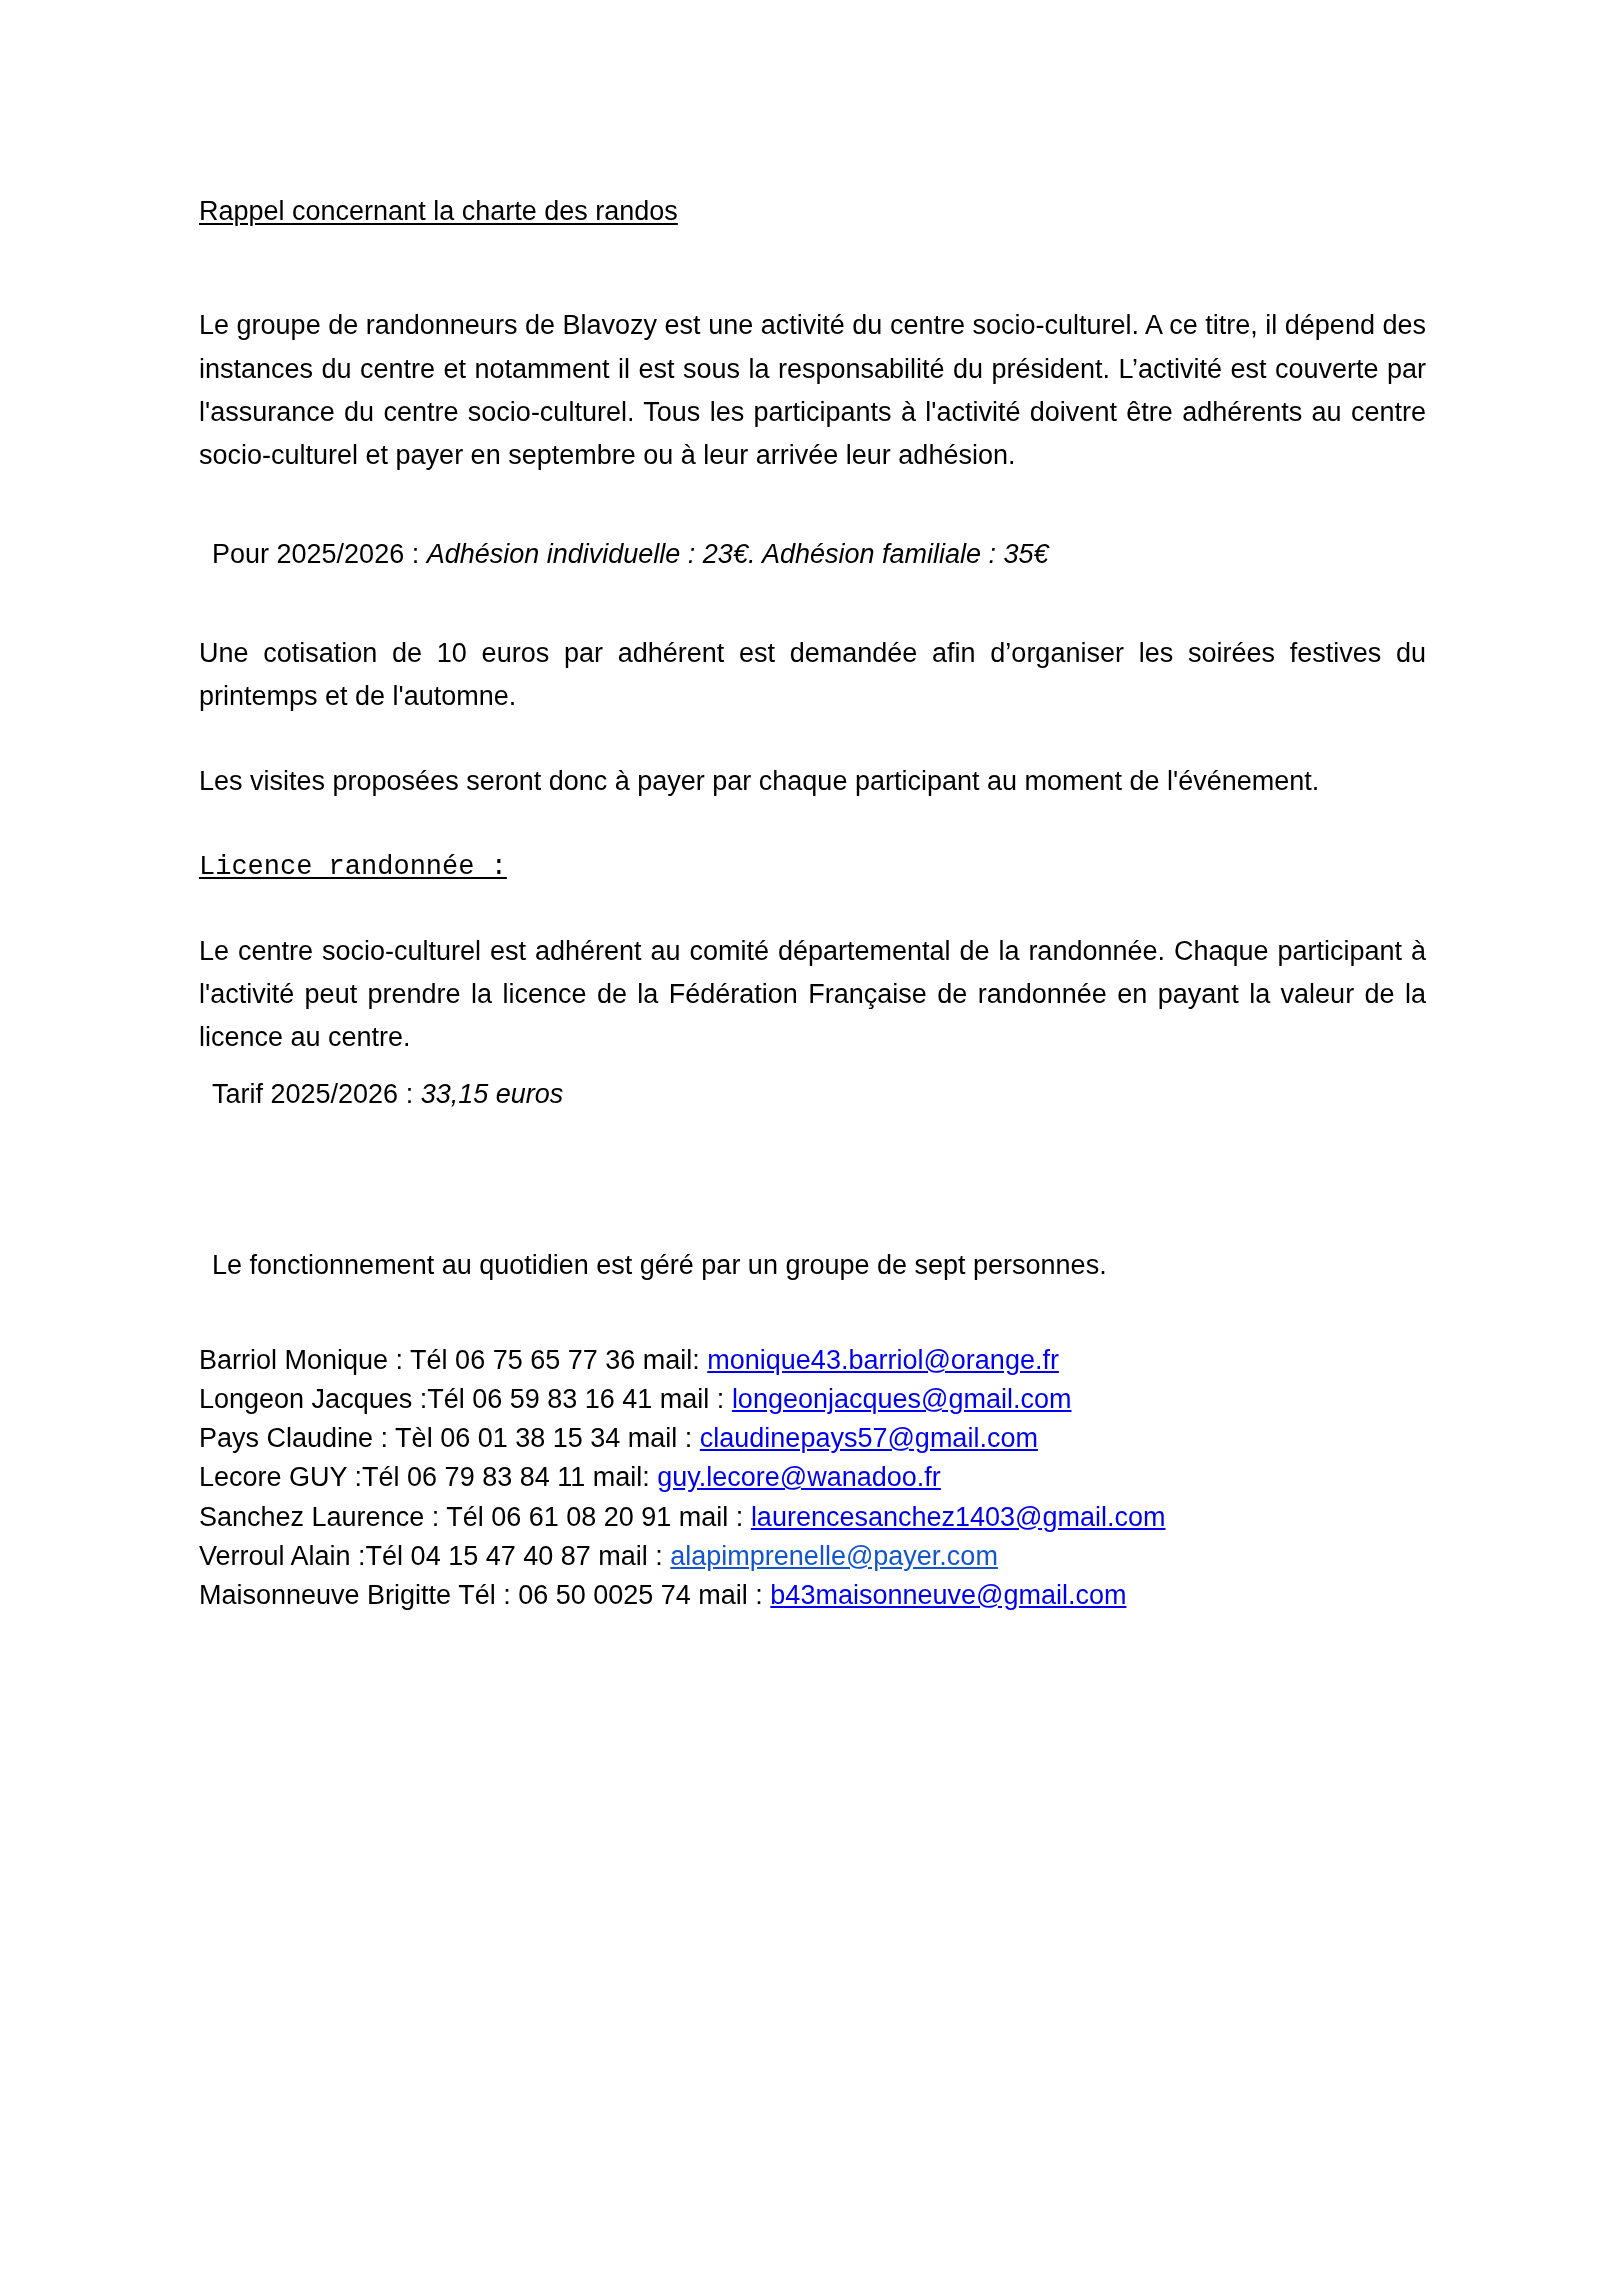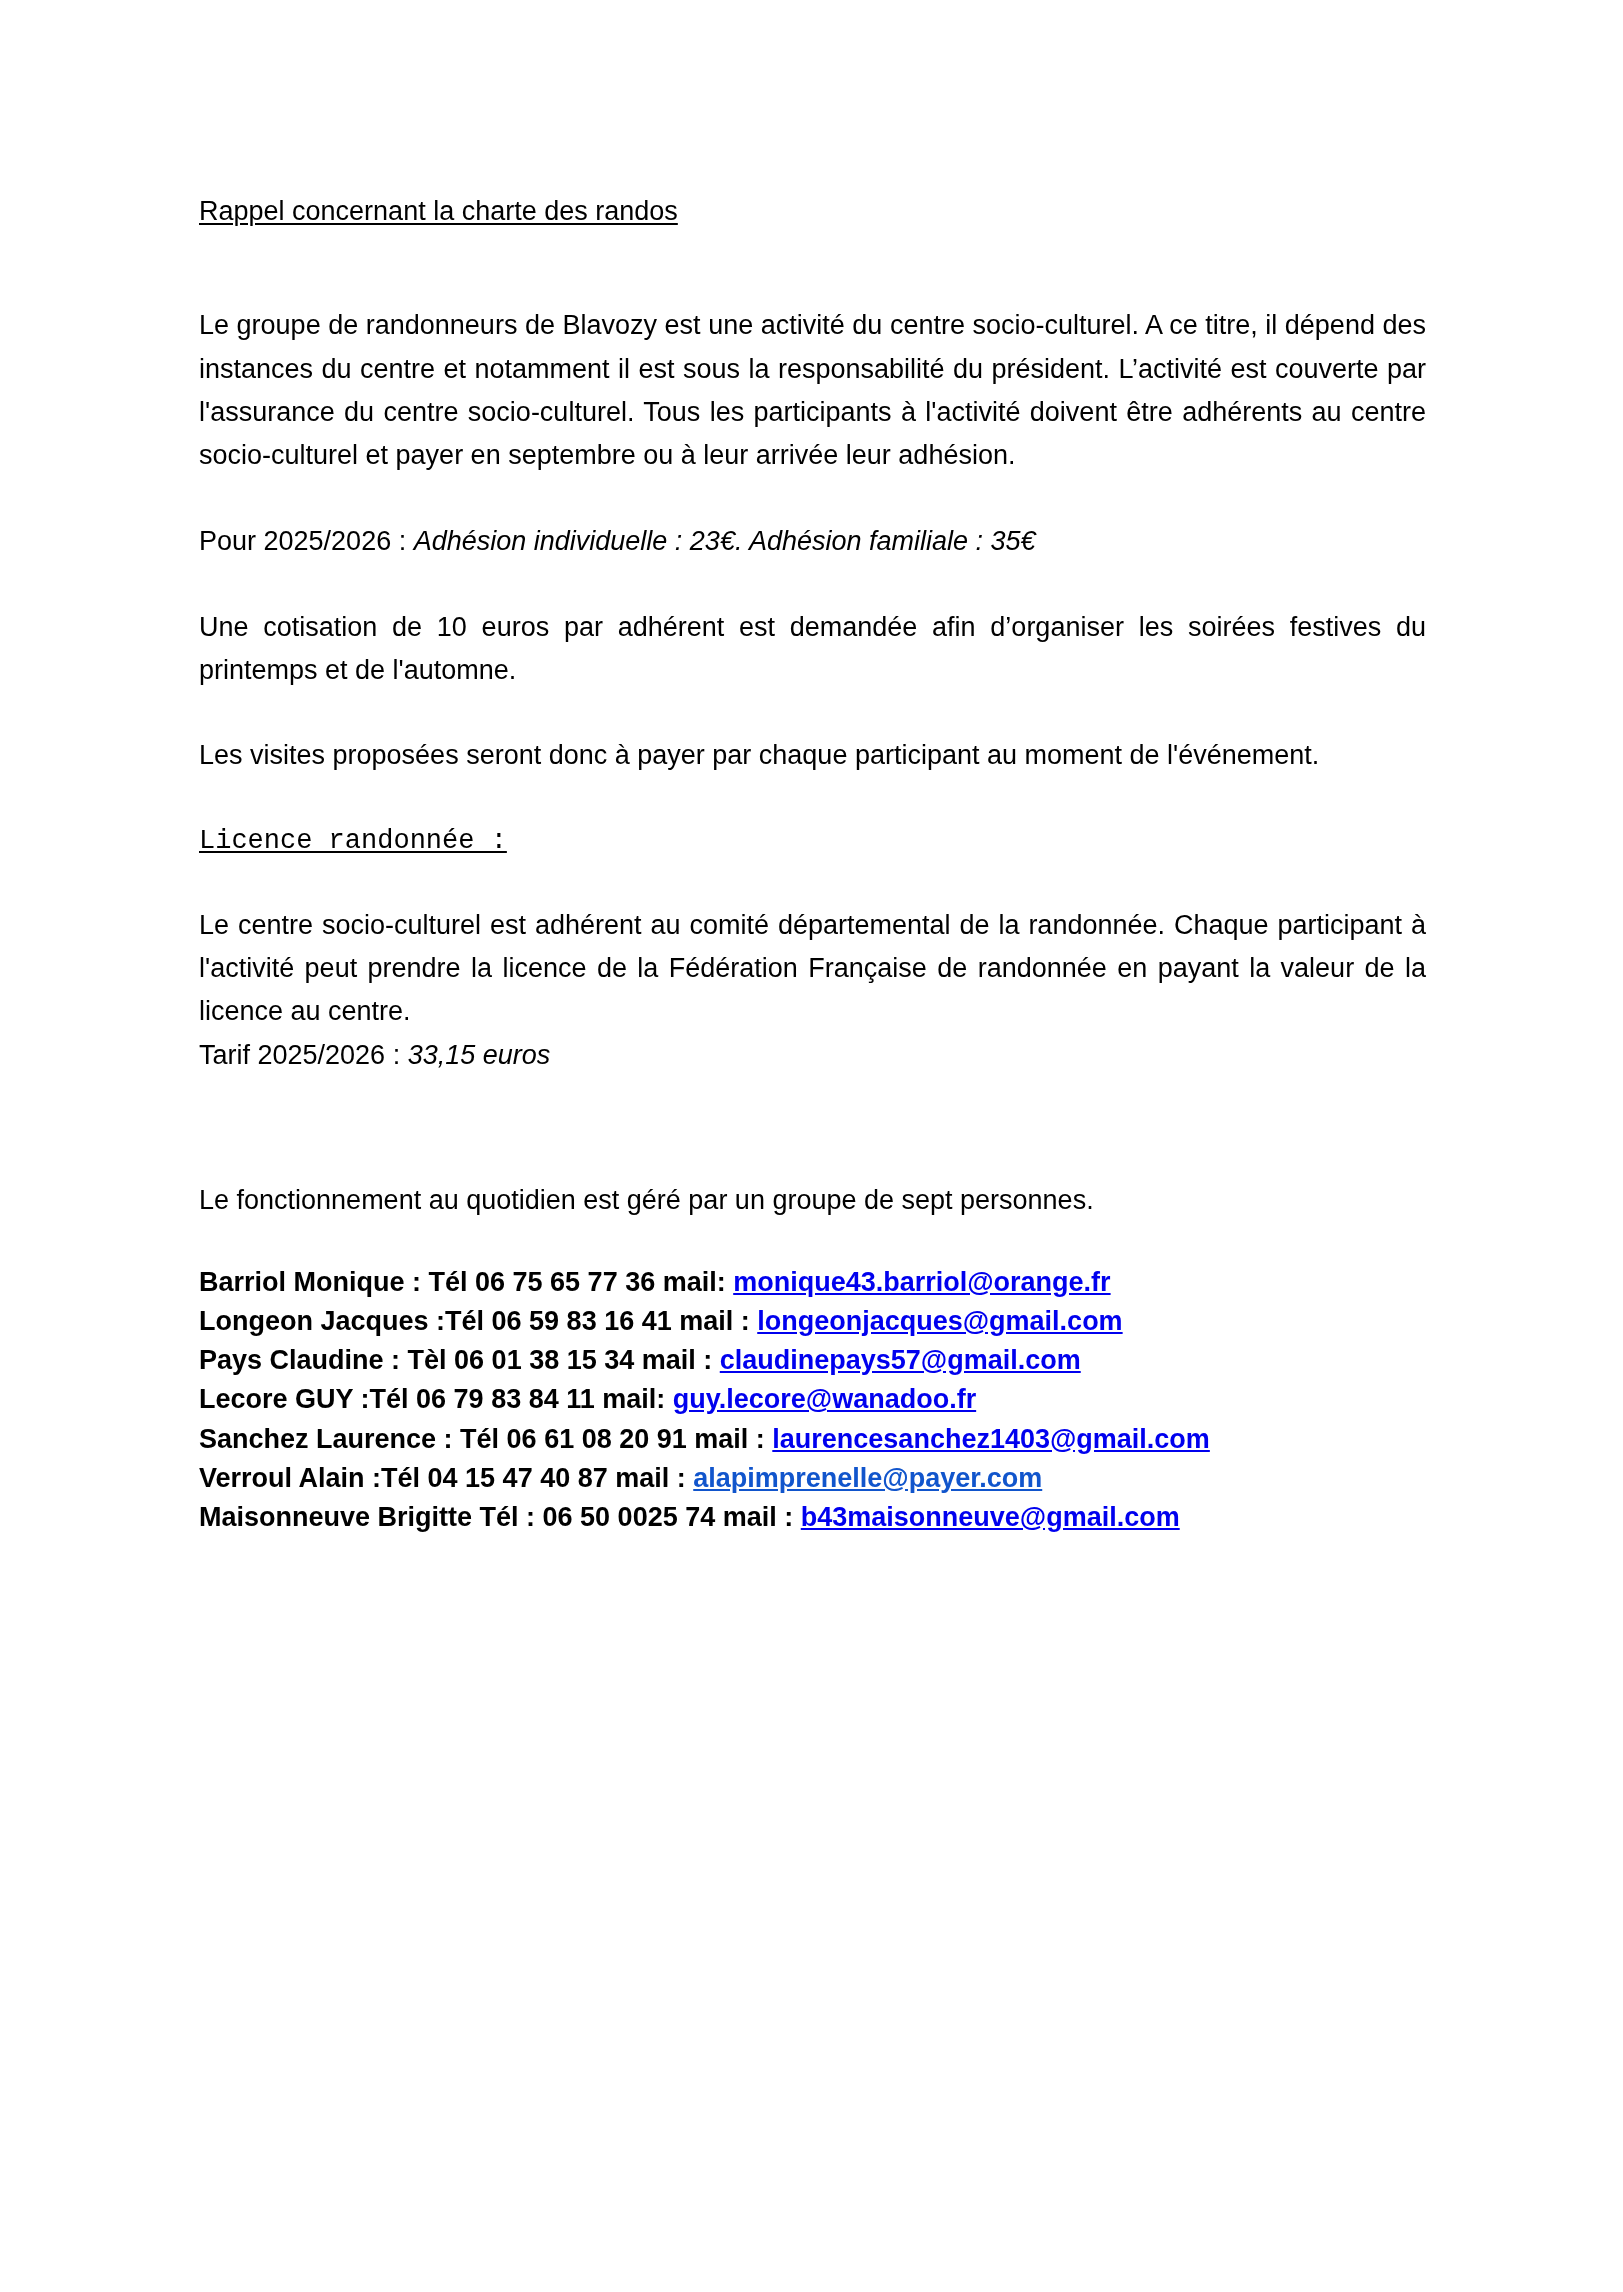--- a/index.html
+++ b/index.html
@@ -37,39 +37,38 @@
     font-size: 27px;
     line-height: 1.60;
     text-align: justify;
     text-justify: inter-word;
     margin: 0;
   }
   .para-left {
     font-size: 27px;
     line-height: 1.60;
     text-align: left;
-    margin: 0;
+    margin: 13px;
   }
   .underline-head {
     font-size: 27px;
     line-height: 1.60;
     text-decoration: underline;
     text-underline-offset: 2.9px;
     margin: 0;
     display: inline-block;
     font-family: Liberation Mono, monospace;
   }
   .it { font-style: italic; }
   .contact-line {
     font-size: 27px;
     line-height: 1.45;
     text-align: left;
     margin: 0;
     white-space: nowrap;
-    font-weight: bold;
   }
   .mail {
     color: #0000EE;
     text-decoration: underline;
     text-underline-offset: 2px;
   }
   .mail-alt {
     color: #1155CC;
     text-decoration: underline;
     text-underline-offset: 2px;

